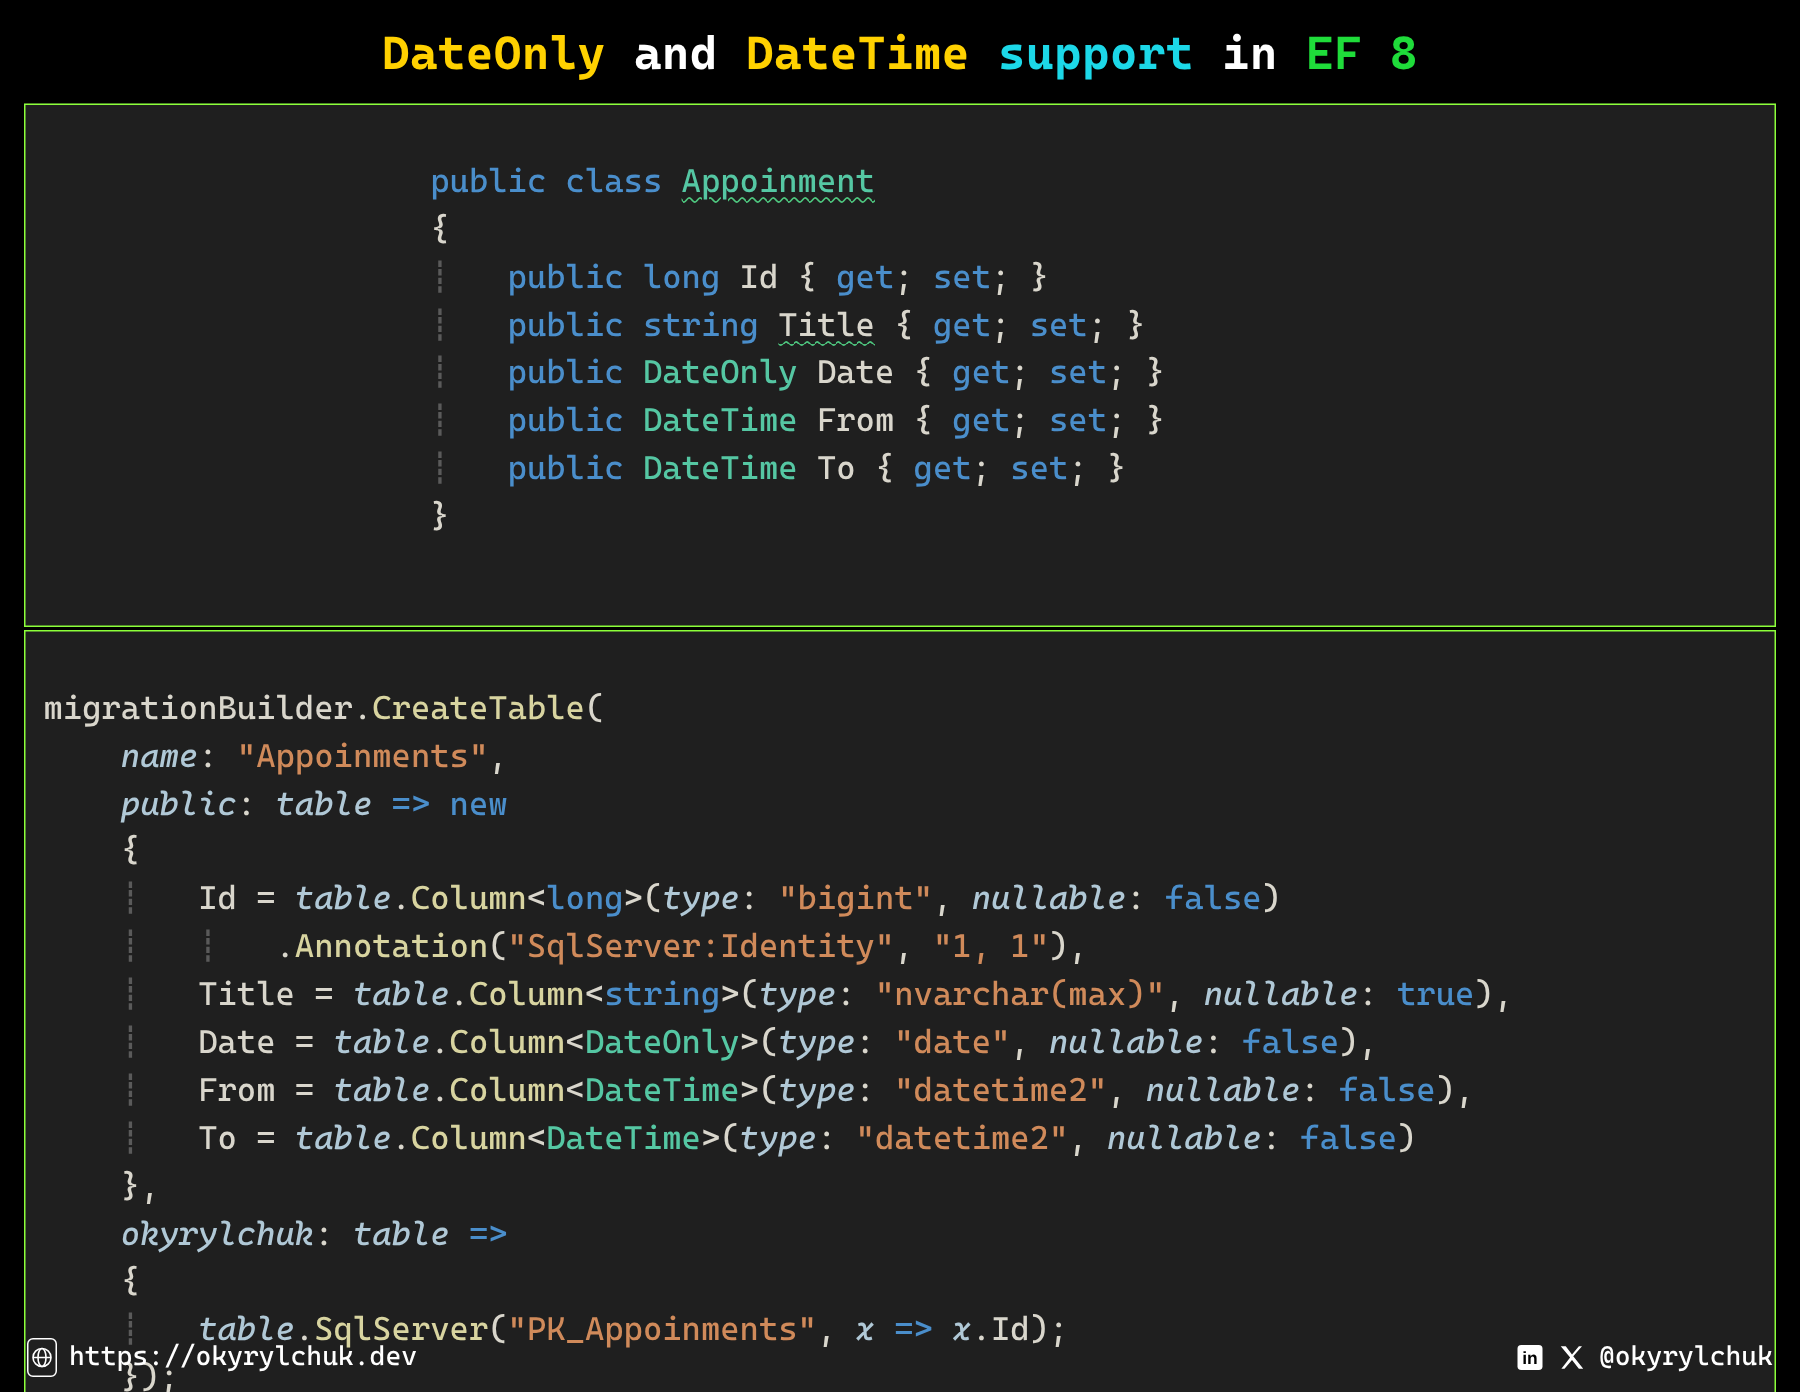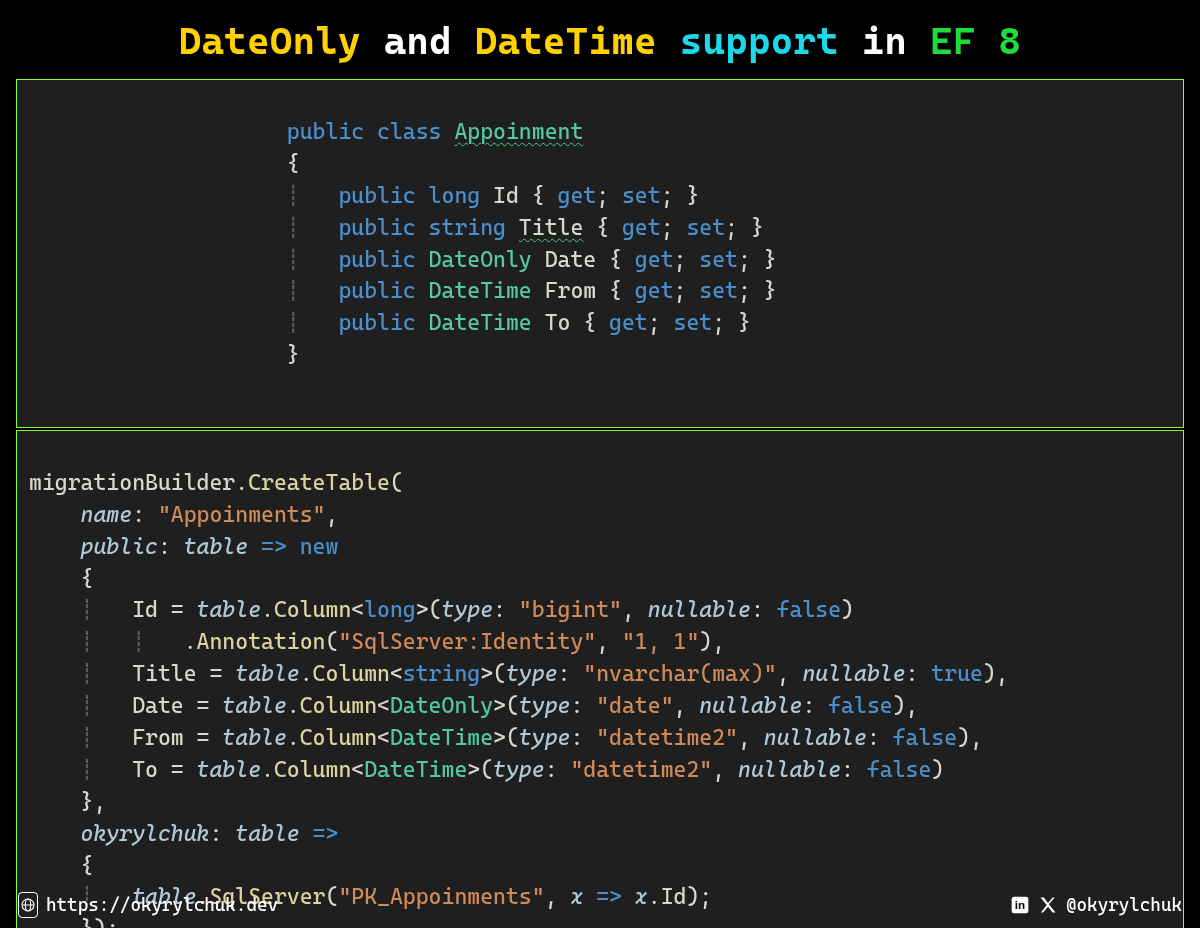--- a/index.html
+++ b/index.html
@@ -24,21 +24,21 @@
   body{
     width:1200px;height:928px;
     background:var(--bg);
     font-family:"Cascadia Mono","JetBrains Mono","Fira Code",Consolas,Menlo,monospace;
     font-size:22px;line-height:1.45;
     color:var(--fg);
     overflow:hidden;
     position:relative;
   }
   .title{
-    font-size:38px;
+    font-size:31px;
     font-weight:700;
     text-align:center;
     padding:14px 0 8px;
     letter-spacing:0.5px;
   }
   .t-yellow{color:var(--yellow);}
   .t-white{color:var(--white);}
   .t-cyan{color:var(--cyan);}
   .t-green{color:var(--green);}
   .panel{

